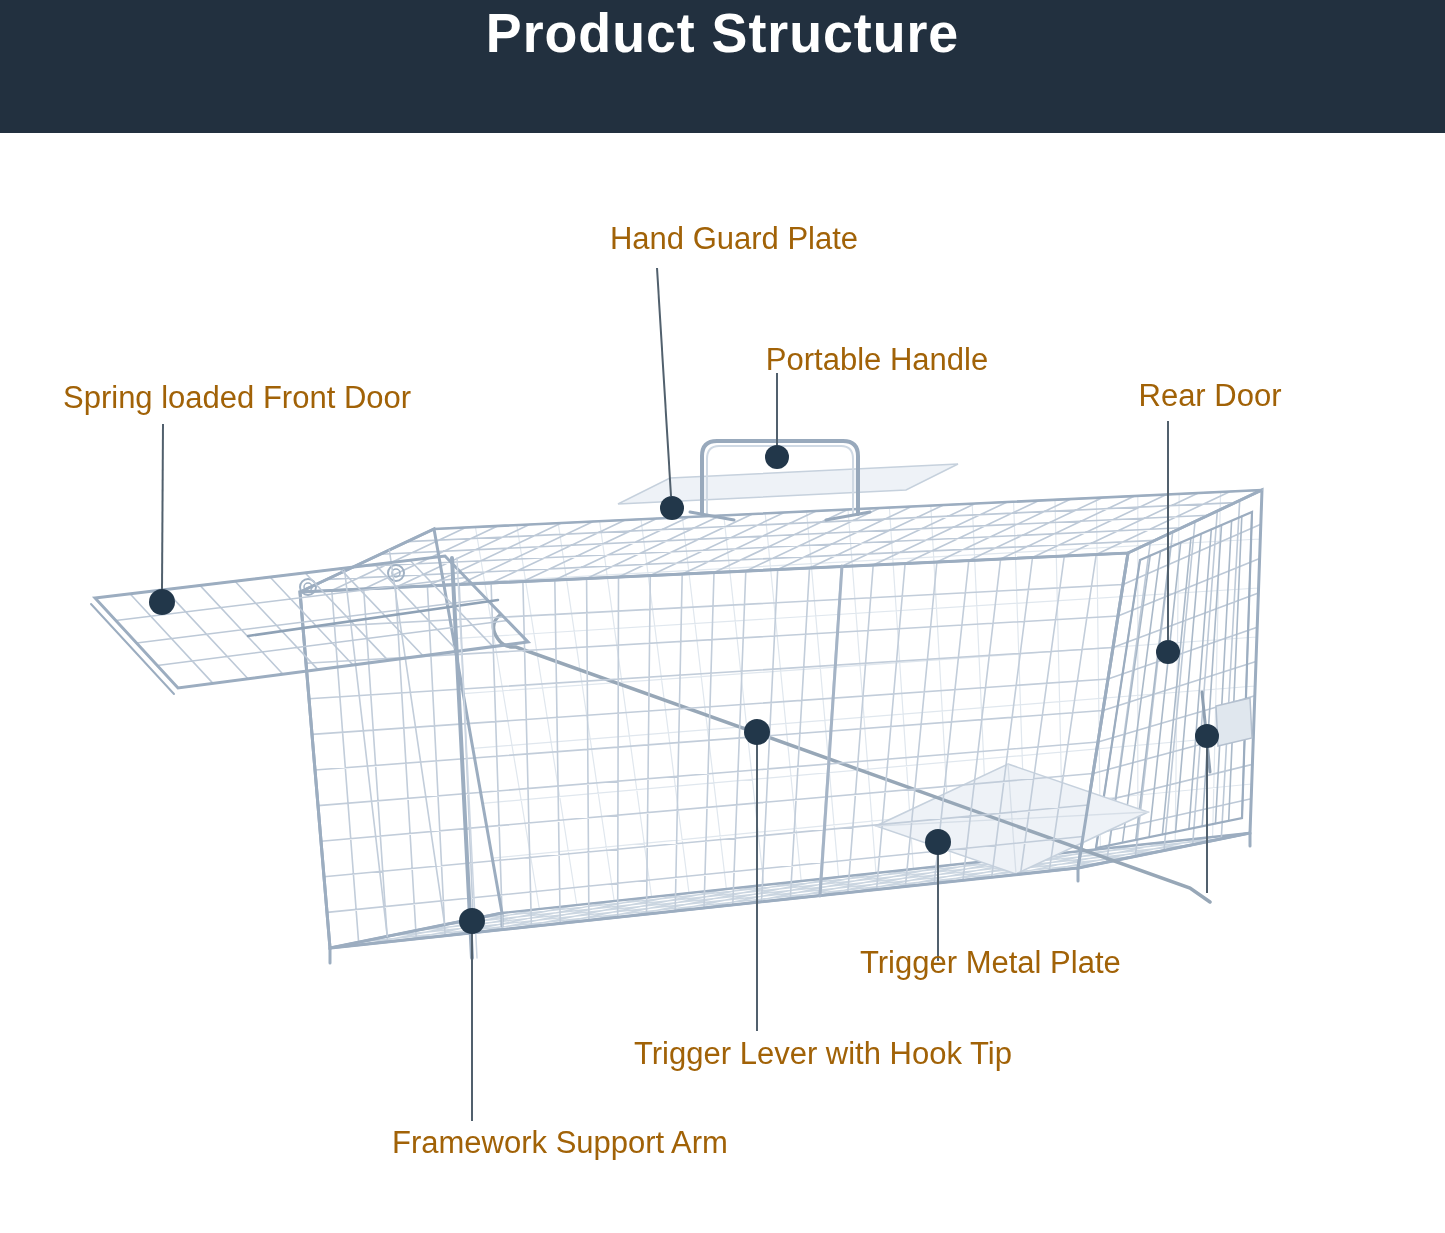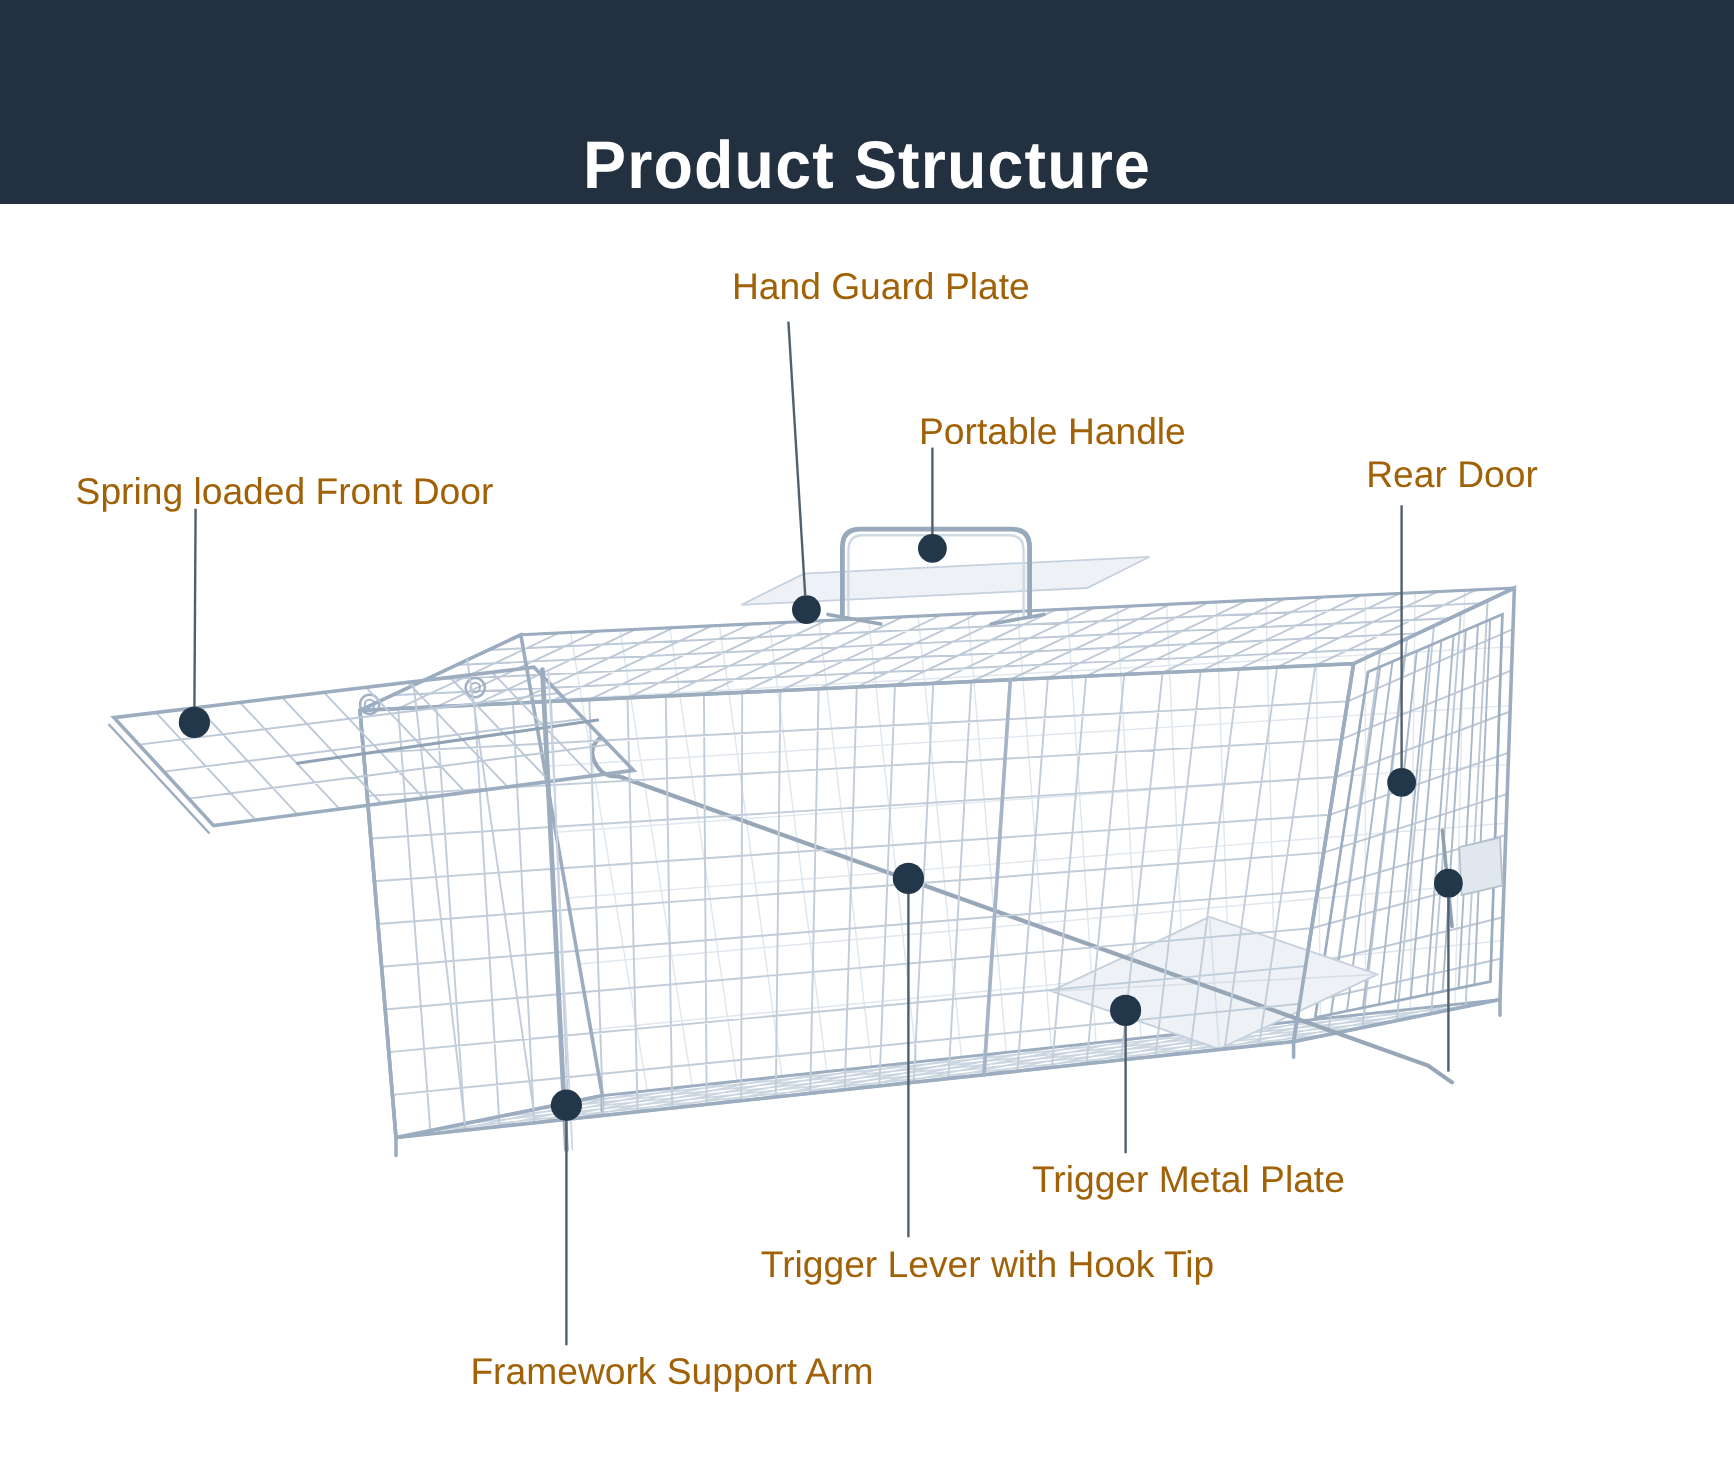--- a/index.html
+++ b/index.html
@@ -1,30 +1,30 @@
 <!DOCTYPE html>
 <html><head>
 <meta charset="utf-8">
 <style>
   html,body{margin:0;padding:0;background:#ffffff;}
   #page{position:relative;width:1445px;height:1233px;background:#ffffff;overflow:hidden;
         font-family:"Liberation Sans",sans-serif;}
-  #header{position:absolute;left:0;top:0;width:1445px;height:170px;background:#22303f;
-          display:flex;align-items:flex-end;justify-content:center;}
+  #header{position:absolute;left:0;top:0;width:1445px;height:133px;background:#22303f;
+          display:flex;align-items:flex-start;justify-content:center;}
   #header h1{margin:0;color:#ffffff;font-size:56px;font-weight:bold;letter-spacing:1px;
              transform:scaleX(0.96);}
   svg.scene{position:absolute;left:0;top:0;width:1445px;height:1233px;}
   .lbl{position:absolute;font-size:31px;line-height:1.15;color:#a16207;white-space:nowrap;}
   .center{transform:translateX(-50%);}
   #lbl-hand-guard-plate{left:734px;top:221px;}
   #lbl-portable-handle{left:877px;top:342px;}
-  #lbl-spring-loaded-front-door{left:63px;top:380px;margin-top:12px;}
+  #lbl-spring-loaded-front-door{left:63px;top:380px;}
   #lbl-rear-door{left:1210px;top:378px;}
   #lbl-rear-door-safety-lock-rod{left:973px;top:897px;}
-  #lbl-trigger-metal-plate{left:860px;top:965px;}
+  #lbl-trigger-metal-plate{left:860px;top:945px;}
   #lbl-trigger-lever-with-hook-tip{left:588px;top:1036px;margin-left:46px;}
   #lbl-framework-support-arm{left:392px;top:1125px;}
 </style>
 </head>
 <body>
 
 <div id="page">
 
   <div id="header">
     <h1>Product Structure</h1>

